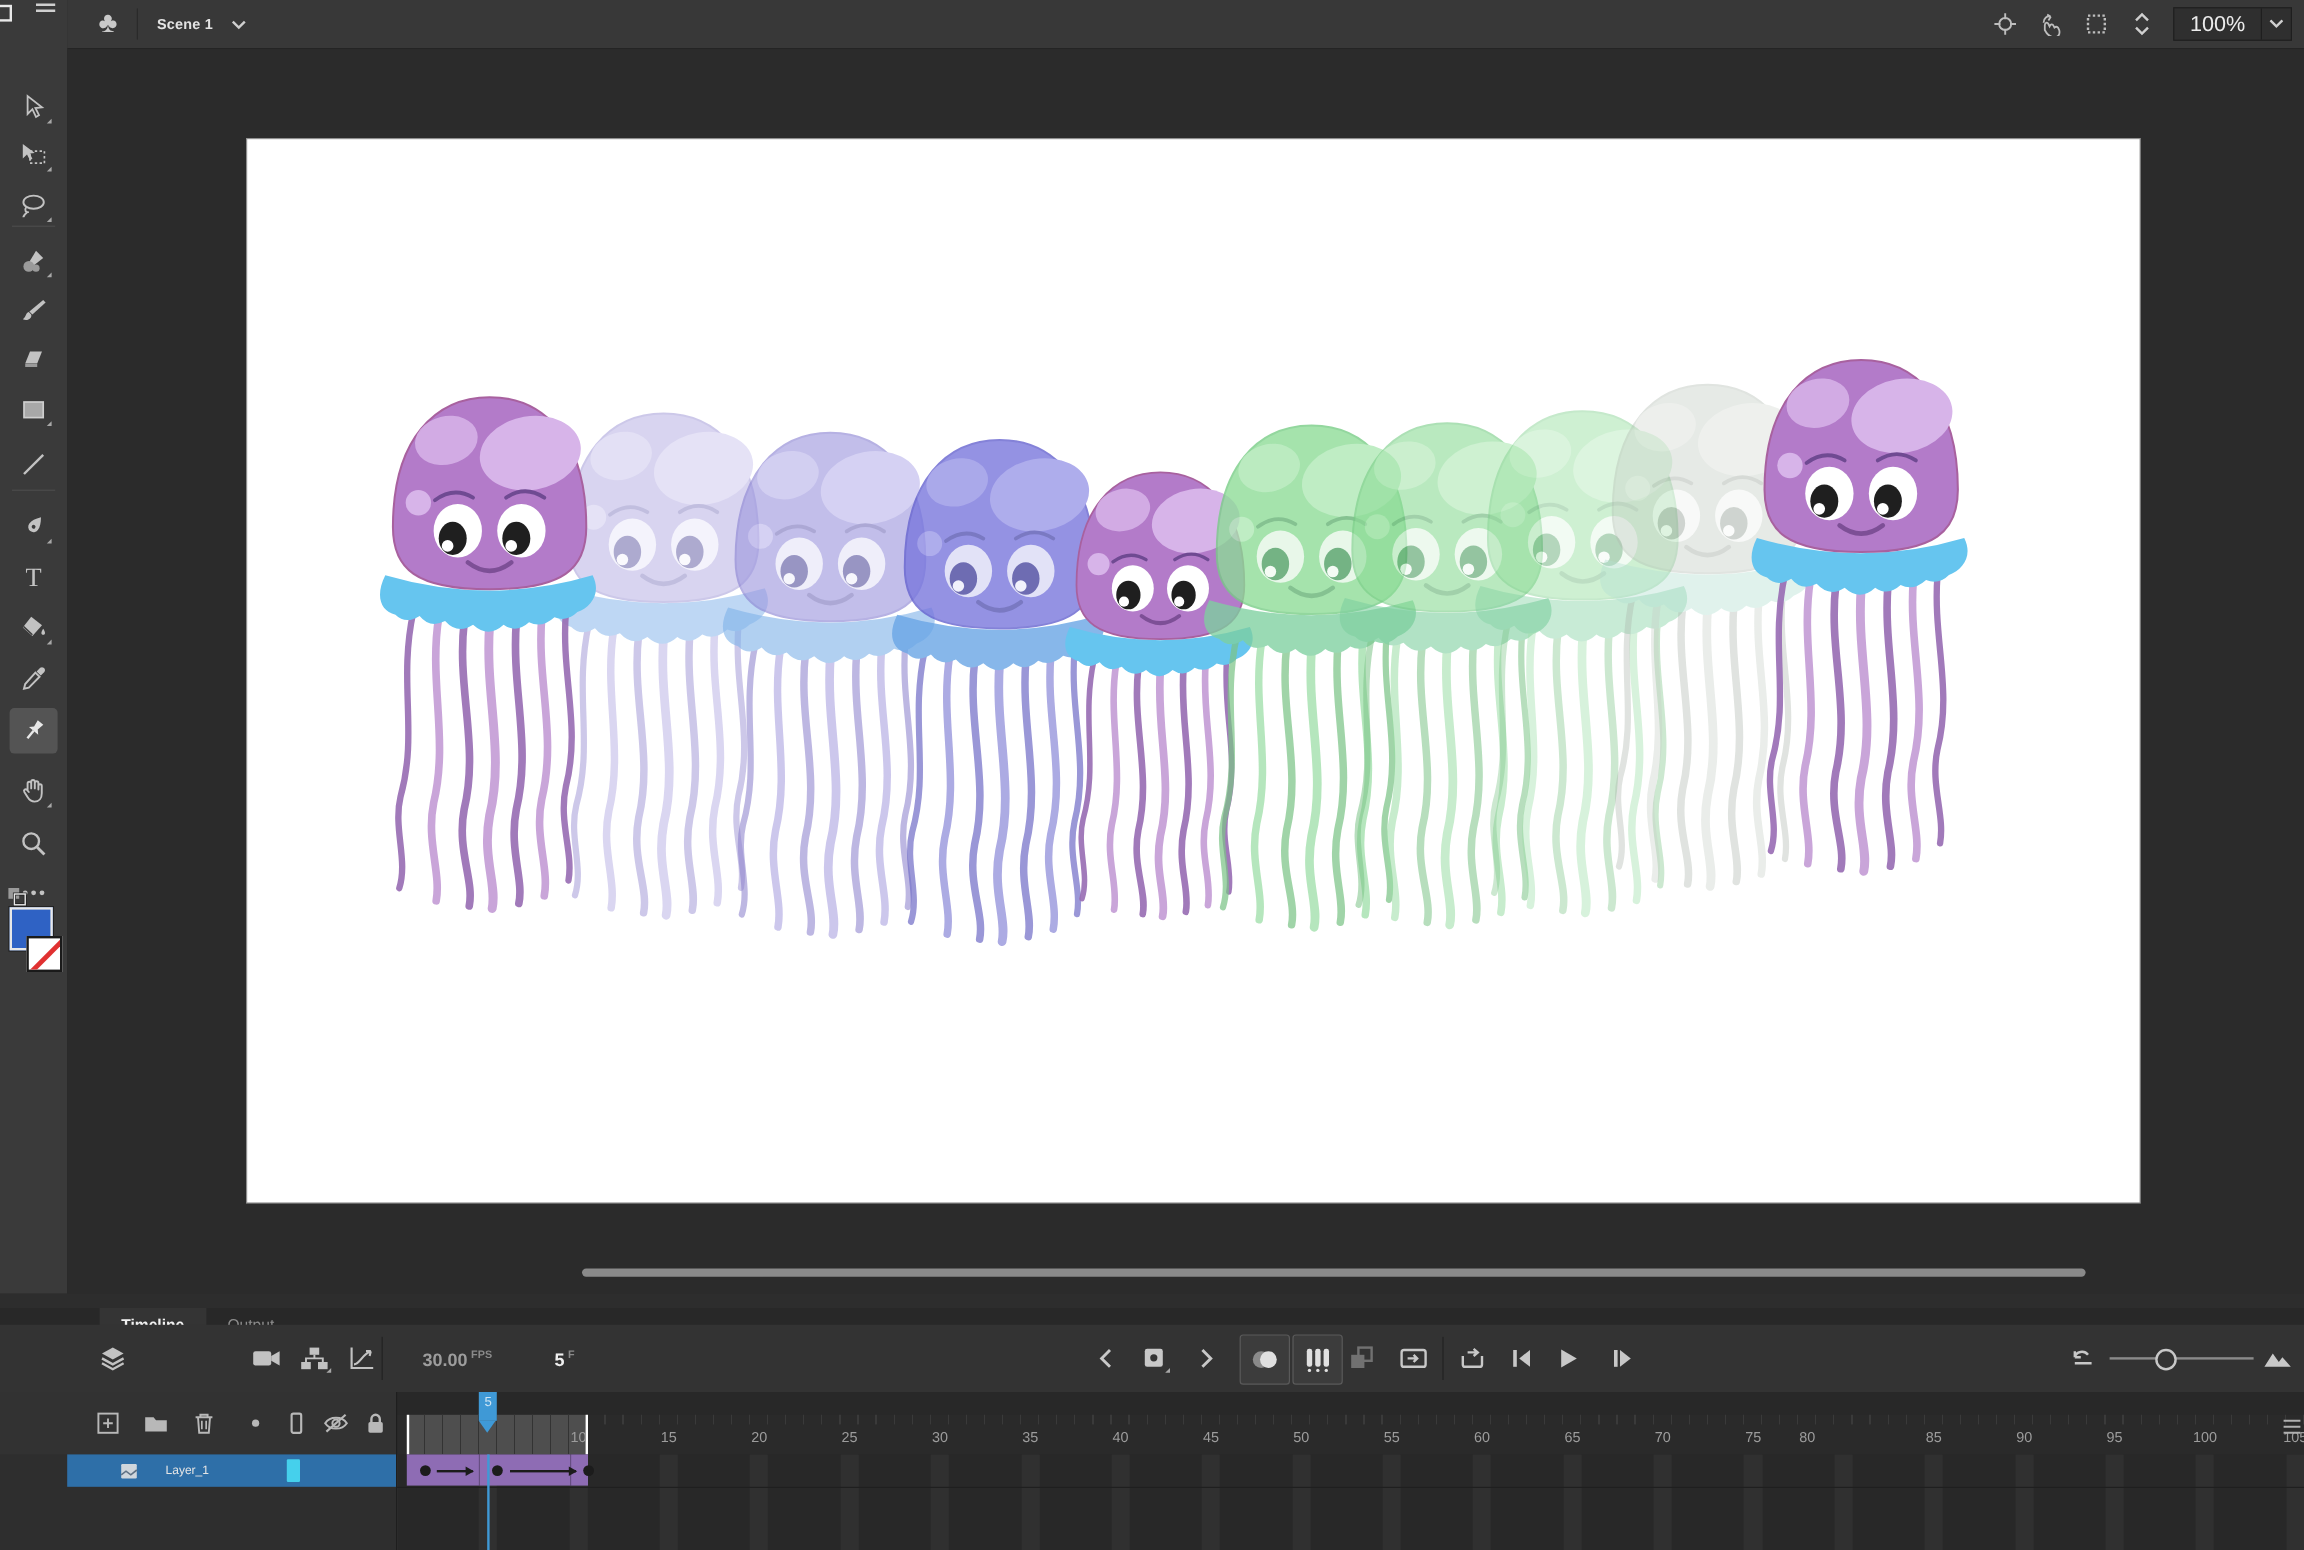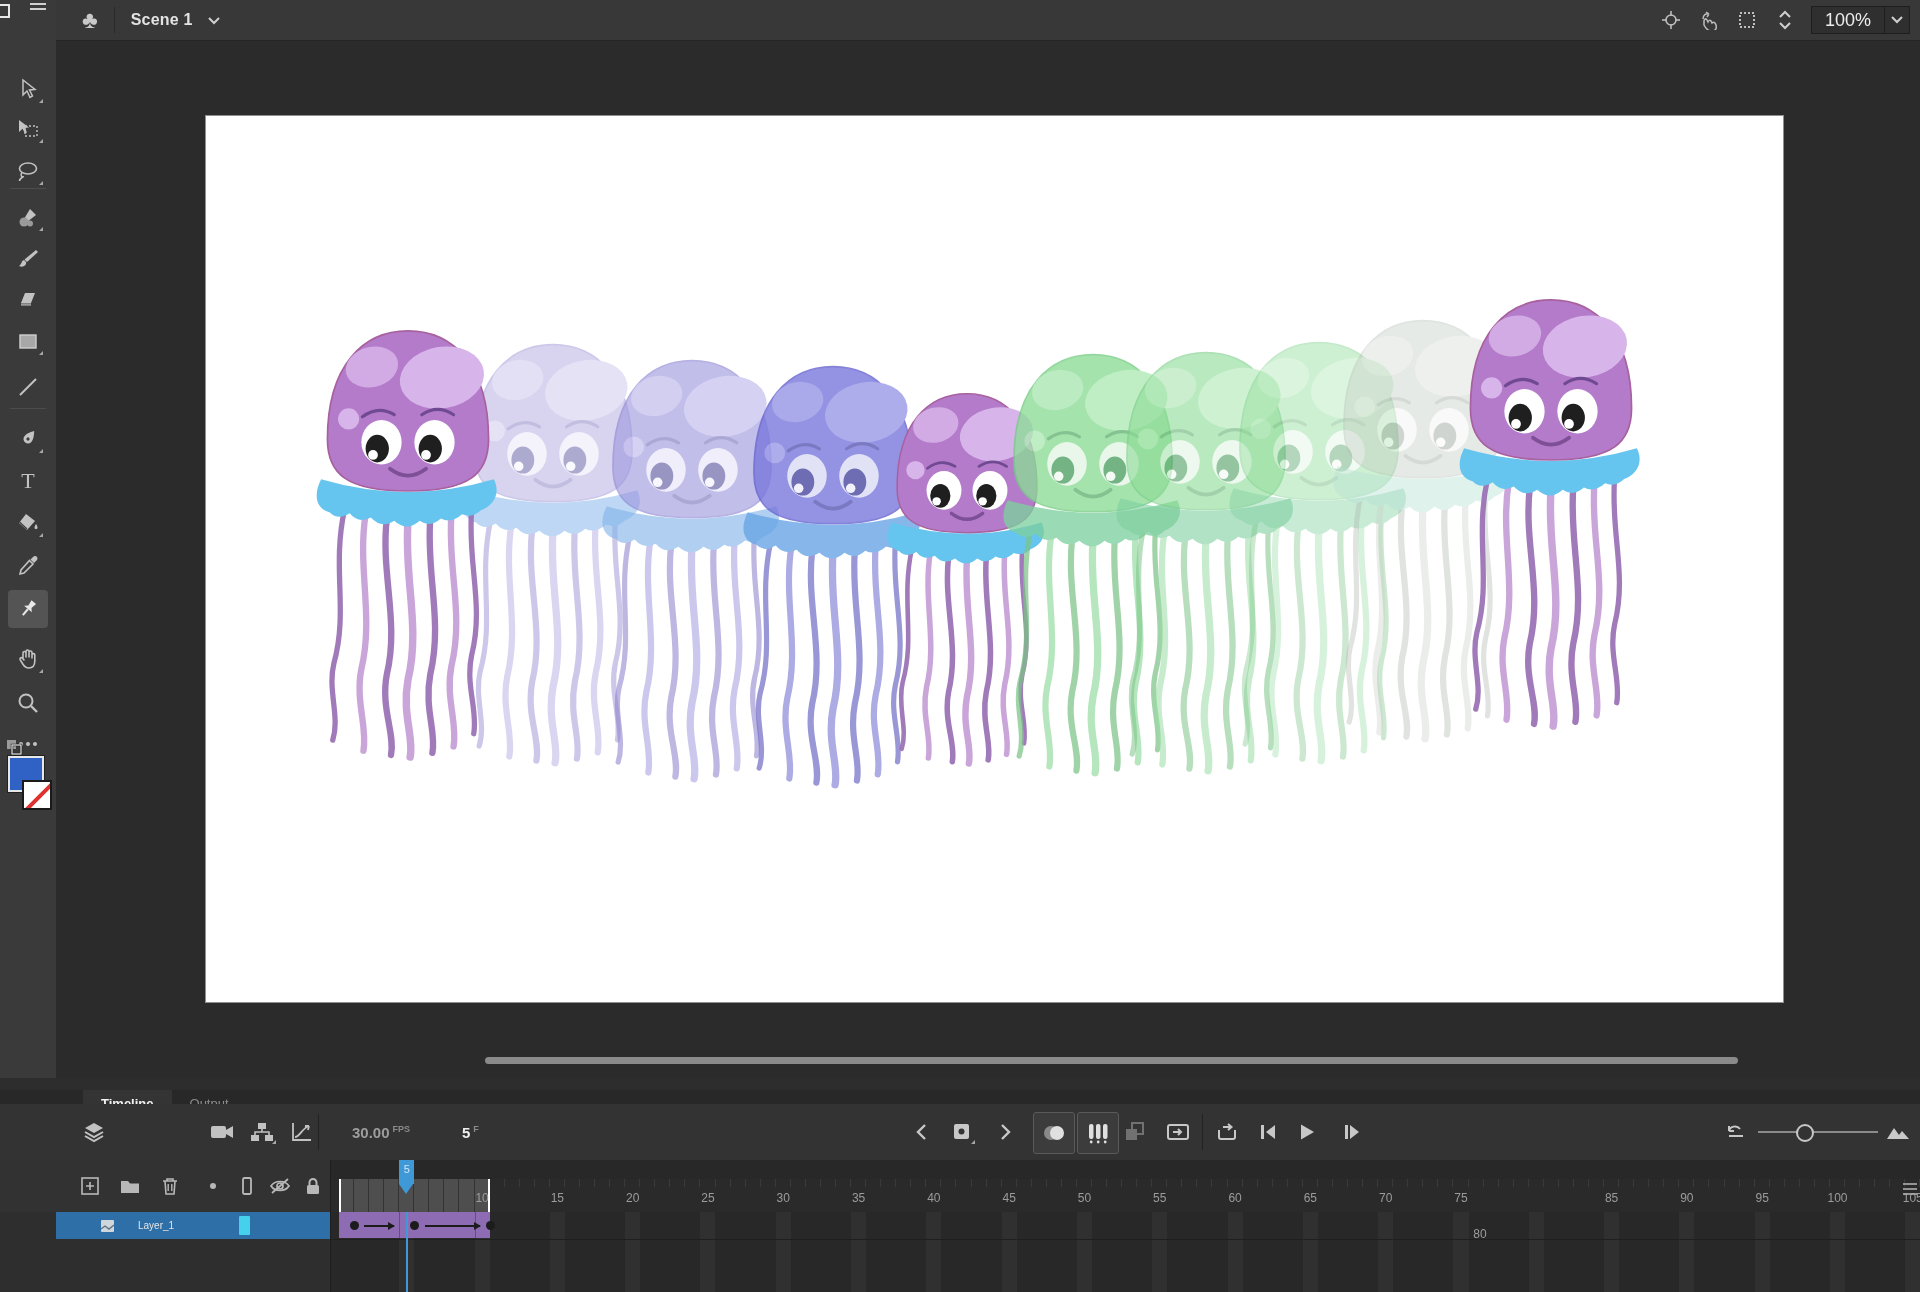--- a/index.html
+++ b/index.html
@@ -3,21 +3,21 @@
 <meta charset="utf-8">
 <style>
   html,body{margin:0;padding:0;background:#2b2b2b;width:1920px;height:1292px;overflow:hidden;
     font-family:"Liberation Sans",sans-serif;-webkit-font-smoothing:antialiased;}
   .abs{position:absolute;}
   
   #editbar{position:absolute;left:56px;top:0;right:0;height:40px;background:#383838;border-bottom:1px solid #242424;display:flex;align-items:center;}
   #tl-corner{position:absolute;left:0;top:0;width:56px;height:40px;background:#3a3a3a;}
   .clover{color:#c9c9c9;font-size:24px;line-height:1;margin-left:26px;}
   .vdiv{width:1px;height:26px;background:#2a2a2a;margin:0 16px;}
-  #scene-name{color:#e3e3e3;font-size:16px;font-weight:bold;letter-spacing:.2px;}
+  #scene-name{color:#e3e3e3;font-size:12px;font-weight:bold;letter-spacing:.2px;}
   .chev{margin-left:14px;}
   #editbar-right{position:absolute;right:10px;top:0;height:40px;display:flex;align-items:center;gap:14px;}
   .tbicon{width:24px;height:24px;display:flex;align-items:center;justify-content:center;}
   #zoom-box{display:flex;align-items:center;border:1px solid #1e1e1e;background:#2f2f2f;height:26px;}
   #zoom-val{color:#ececec;font-size:18px;padding:0 12px;min-width:48px;text-align:center;}
   #zoom-dd{width:24px;height:26px;border-left:1px solid #1e1e1e;display:flex;align-items:center;justify-content:center;}
   
   #toolbar{position:absolute;left:0;top:40px;width:56px;bottom:214px;background:#3a3a3a;}
   .tool{position:absolute;left:8px;width:40px;height:38px;display:flex;align-items:center;justify-content:center;border-radius:4px;}
   .tool.sel{background:#545454;}
@@ -511,21 +511,21 @@
         <span class="rnum" style="left: 452.27px;">30</span>
         <span class="rnum" style="left: 527.57px;">35</span>
         <span class="rnum" style="left: 602.87px;">40</span>
         <span class="rnum" style="left: 678.17px;">45</span>
         <span class="rnum" style="left: 753.47px;">50</span>
         <span class="rnum" style="left: 828.77px;">55</span>
         <span class="rnum" style="left: 904.07px;">60</span>
         <span class="rnum" style="left: 979.37px;">65</span>
         <span class="rnum" style="left: 1054.67px;">70</span>
         <span class="rnum" style="left: 1129.97px;">75</span>
-        <span class="rnum" style="left: 1149px; margin-top: 36px;">80</span>
+        <span class="rnum" style="left: 1175px;">80</span>
         <span class="rnum" style="left: 1280.57px;">85</span>
         <span class="rnum" style="left: 1355.87px;">90</span>
         <span class="rnum" style="left: 1431.17px;">95</span>
         <span class="rnum" style="left: 1506.47px;">100</span>
         <span class="rnum" style="left: 1581.77px;">105</span>
       </div>
     <div id="layer-row-frames">
       <div id="tween-span">
         <div class="span-div" style="left:60.2px"></div>
         <div class="span-div" style="left:135.5px"></div>

